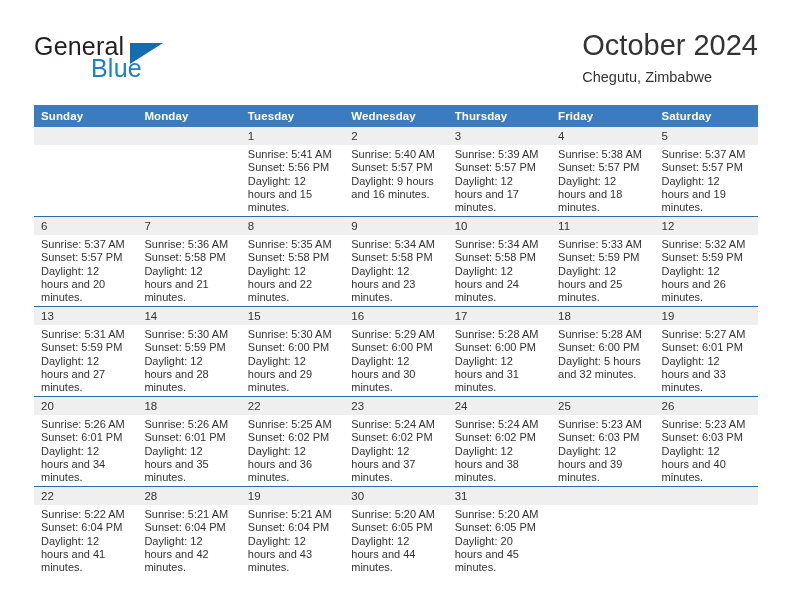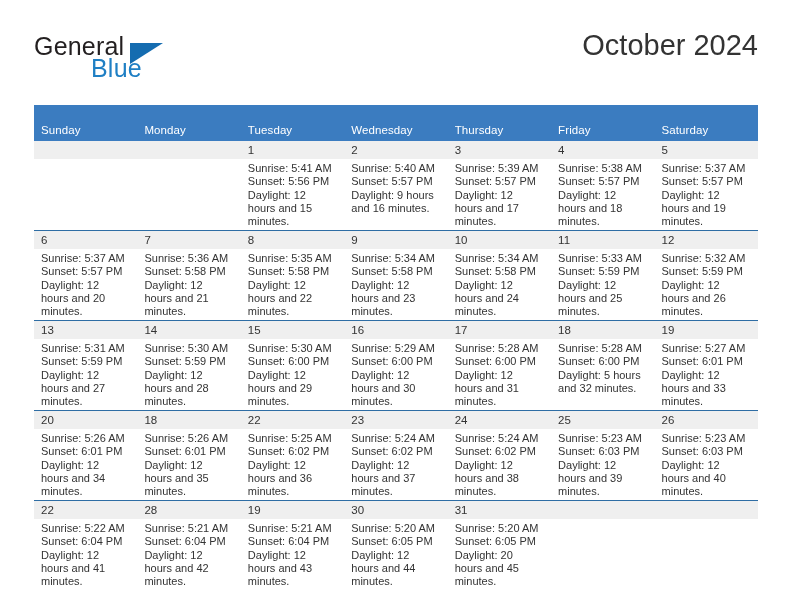--- a/index.html
+++ b/index.html
@@ -90,23 +90,23 @@
     left: 34px;
     top: 105px;
     width: 724px;
     border-collapse: collapse;
     table-layout: fixed;
   }
   .calendar th {
     background: #3b7cc0;
     color: #ffffff;
     font-size: 11.5px;
-    font-weight: normal;
+    font-weight: bold;
     text-align: left;
-    padding: 19px 0 5px 7px;
+    padding: 5px 0 5px 7px;
     height: 11px;
     letter-spacing: 0.1px;
   }
   .calendar td {
     vertical-align: top;
     padding: 0;
     border-top: 1.6px solid #2e6da4;
     background: #ffffff;
     height: 89px;
   }
@@ -151,20 +151,21 @@
   <div class="masthead">
 
     <div class="logo">
       <span class="logo-general">General</span>
       <span class="logo-triangle"></span>
       <span class="logo-blue">Blue</span>
     </div>
 
     <div class="title-block">
       <div class="cal-title">October 2024</div>
+      <div class="cal-subtitle">Chegutu, Zimbabwe</div>
     </div>
 
   </div>
 
   <table class="calendar">
     <thead>
       <tr id="weekday-row">
           <th>Sunday</th>
           <th>Monday</th>
           <th>Tuesday</th>

